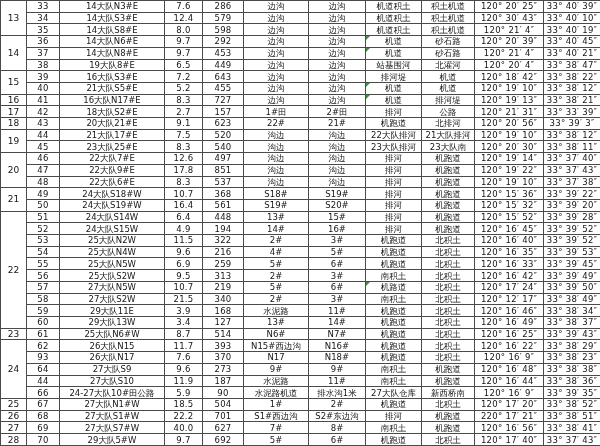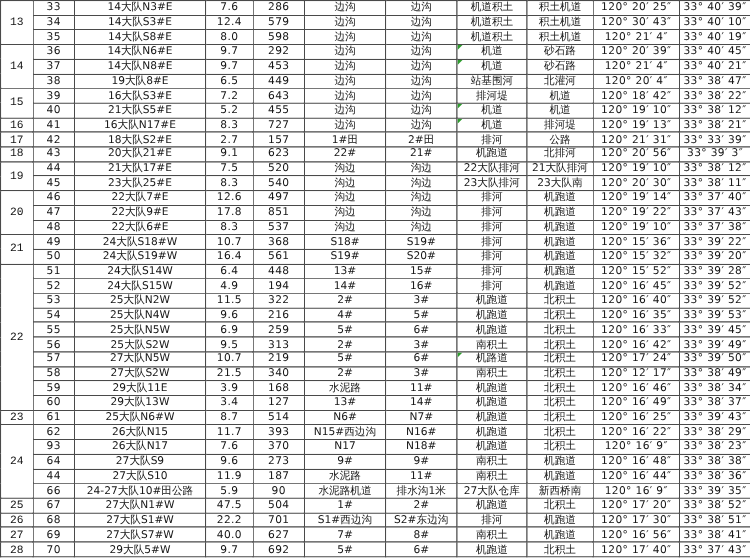--- a/index.html
+++ b/index.html
@@ -17,21 +17,21 @@
     line-height:10px;
     color:#141414;
     text-align:center;
     vertical-align:middle;
     padding:0 1px;
     white-space:nowrap;
     overflow:hidden;
     position:relative;
     background:#ffffff;
   }
-  table.grid td.c-group { font-size:9px;font-family:Liberation Mono, monospace; }
+  table.grid td.c-group { font-size:9px; }
   table.grid td.c-num   { letter-spacing:0.3px; }
   .corner-flag {
     position:absolute; top:0; left:0;
     width:0; height:0;
     border-top:4px solid #2e9d2e;
     border-right:4px solid transparent;
     pointer-events:none;
   }
 </style>
 </head>
@@ -470,40 +470,40 @@
           <td>排水沟1米</td>
           <td>27大队仓库</td>
           <td>新西桥南</td>
           <td class="c-num">120° 16′ 9″</td>
           <td class="c-num">33° 39′ 35″</td>
         </tr>
         <tr>
           <td class="c-group" rowspan="1">25</td>
           <td class="c-num">67</td>
           <td>27大队N1#W</td>
-          <td class="c-num">47.5</td>
+          <td class="c-num">18.5</td>
           <td class="c-num">504</td>
           <td>1#</td>
           <td>2#</td>
           <td>机跑道</td>
           <td>北积土</td>
           <td class="c-num">120° 17′ 20″</td>
           <td class="c-num">33° 38′ 52″</td>
         </tr>
         <tr>
           <td class="c-group" rowspan="1">26</td>
           <td class="c-num">68</td>
           <td>27大队S1#W</td>
           <td class="c-num">22.2</td>
           <td class="c-num">701</td>
           <td>S1#西边沟</td>
           <td>S2#东边沟</td>
           <td>排河</td>
           <td>机跑道</td>
-          <td class="c-num">120° 17′ 30″</td>
+          <td class="c-num">220° 17′ 21″</td>
           <td class="c-num">33° 38′ 51″</td>
         </tr>
         <tr>
           <td class="c-group" rowspan="1">27</td>
           <td class="c-num">69</td>
           <td>27大队S7#W</td>
           <td class="c-num">40.0</td>
           <td class="c-num">627</td>
           <td>7#</td>
           <td>8#</td>

